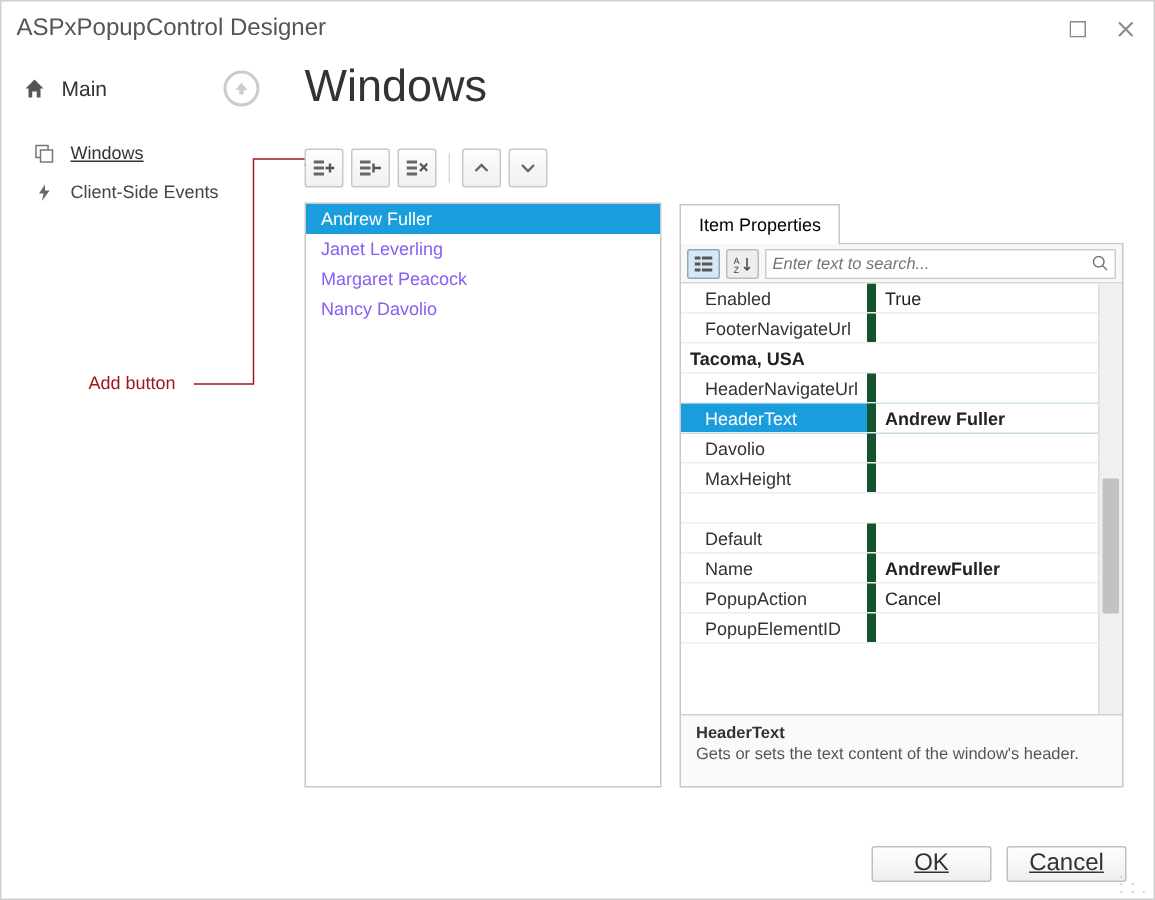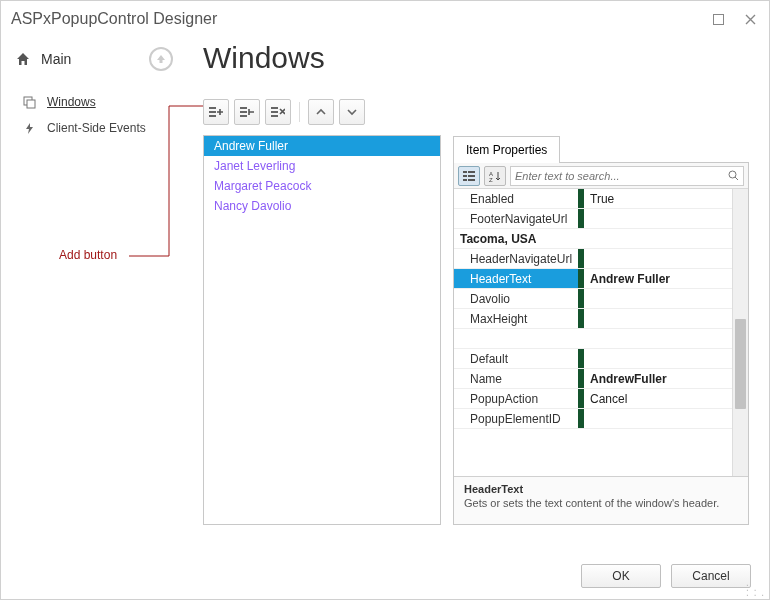--- a/index.html
+++ b/index.html
@@ -54,21 +54,21 @@
 .grid-row.sel .k { color:#fff; }
 .grid-row.sel .v { background:#fff; color:#222; }
 .scroll-track { width:16px; background:#f0f0f0; border-left:1px solid #ddd; position:relative; }
 .scroll-thumb { position:absolute; left:2px; right:2px; top:130px; height:90px; background:#c2c2c2; border-radius:1px; }
 
 .desc-box { border-top:1px solid #d0d0d0; padding:6px 10px; font-size:11px; color:#333; background:#fafafa; height:48px;}
 .desc-box .d-title { font-weight:600; margin-bottom:2px;}
 .desc-box .d-body { color:#555; }
 
 .footer { position:absolute; bottom:0; left:0; right:0; height:46px; display:flex; align-items:center; justify-content:flex-end; padding:0 18px; gap:10px; }
-.footer .btn { min-width:80px; height:24px; border:1px solid #bfbfbf; background:linear-gradient(#fefefe,#efefef); border-radius:2px; font-size:12px; color:#333; cursor:pointer; }
+.footer .btn { min-width:80px; height:24px; border:1px solid #bfbfbf; background:linear-gradient(#fefefe,#efefef); border-radius:2px; font-size:16px; color:#333; cursor:pointer;text-decoration:underline; }
 .resize-grip { position:absolute; right:4px; bottom:4px; color:#bbb; font-size:10px; line-height:5px; letter-spacing:1px; }
 
 svg { display:block; }
 </style>
 </head>
 <body>
 
 <div class="titlebar">
   <span>ASPxPopupControl Designer</span>
   <span class="spacer"></span>

